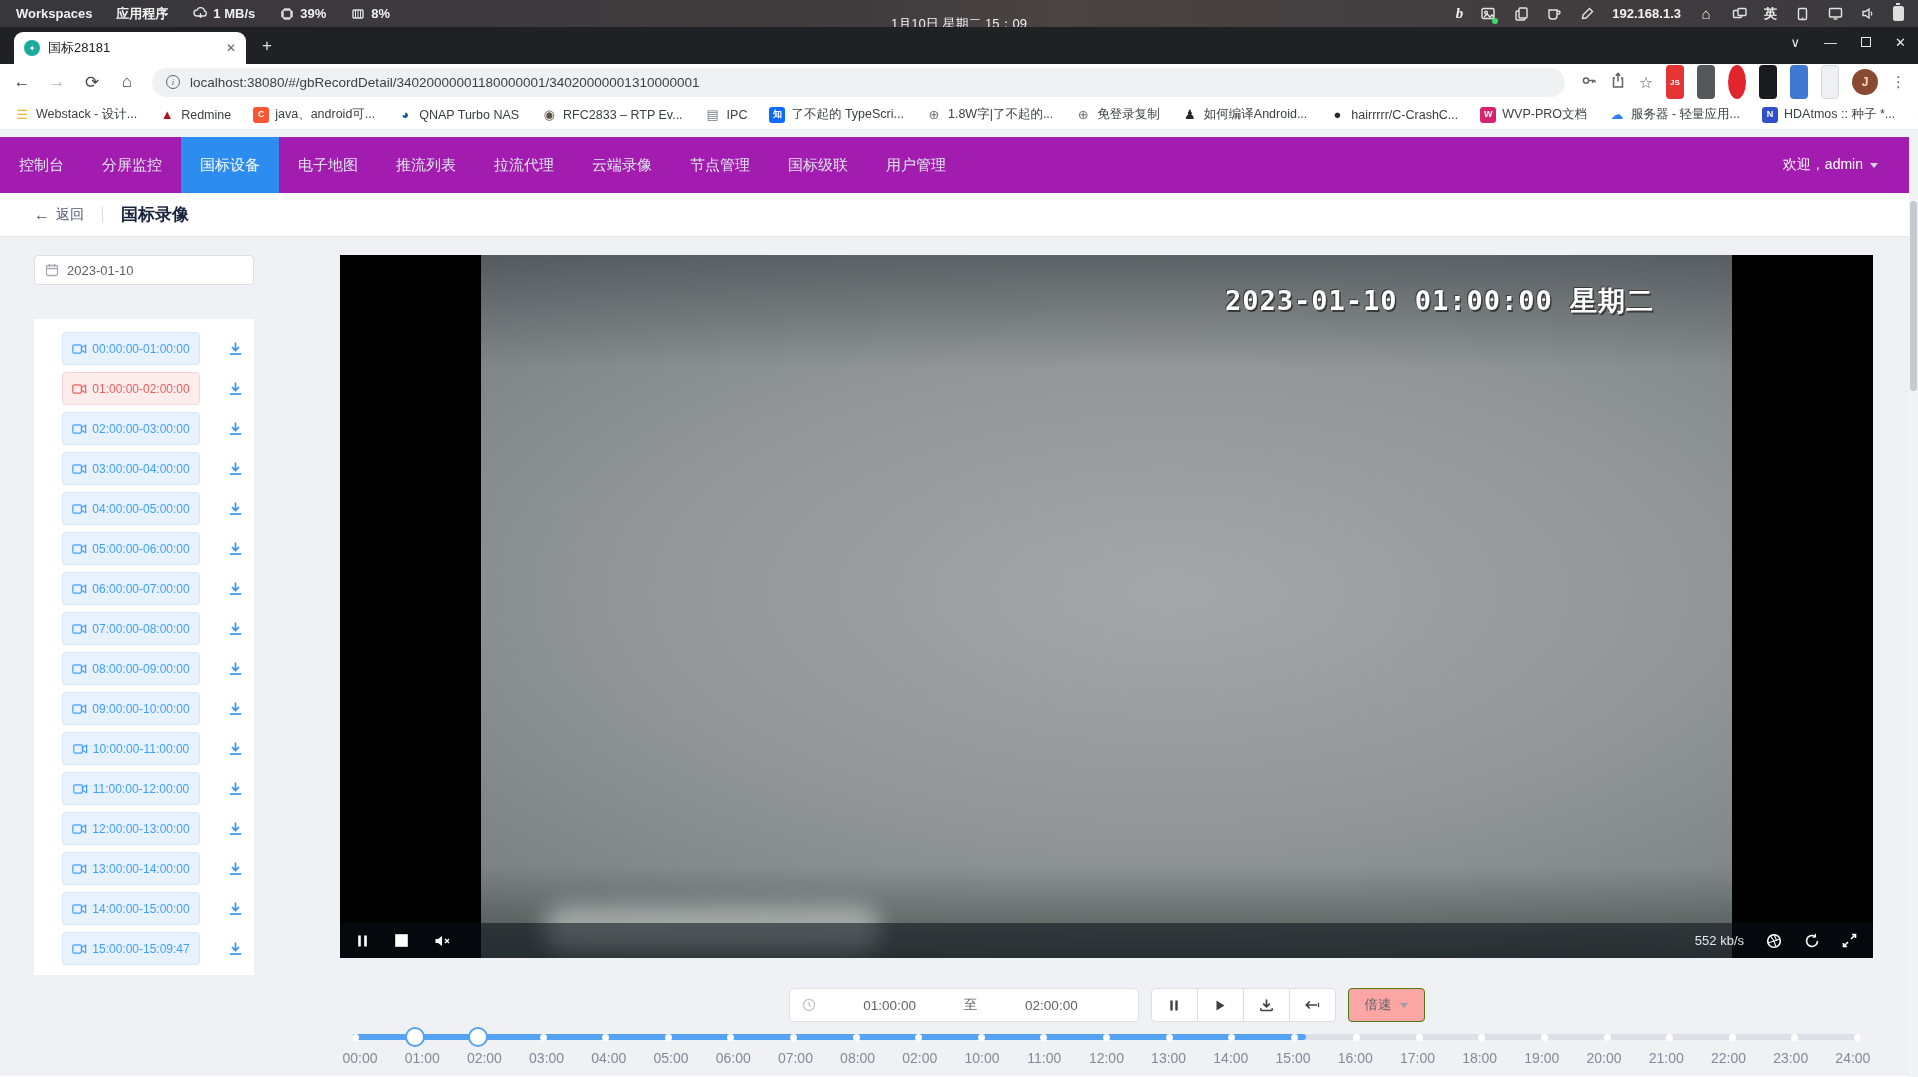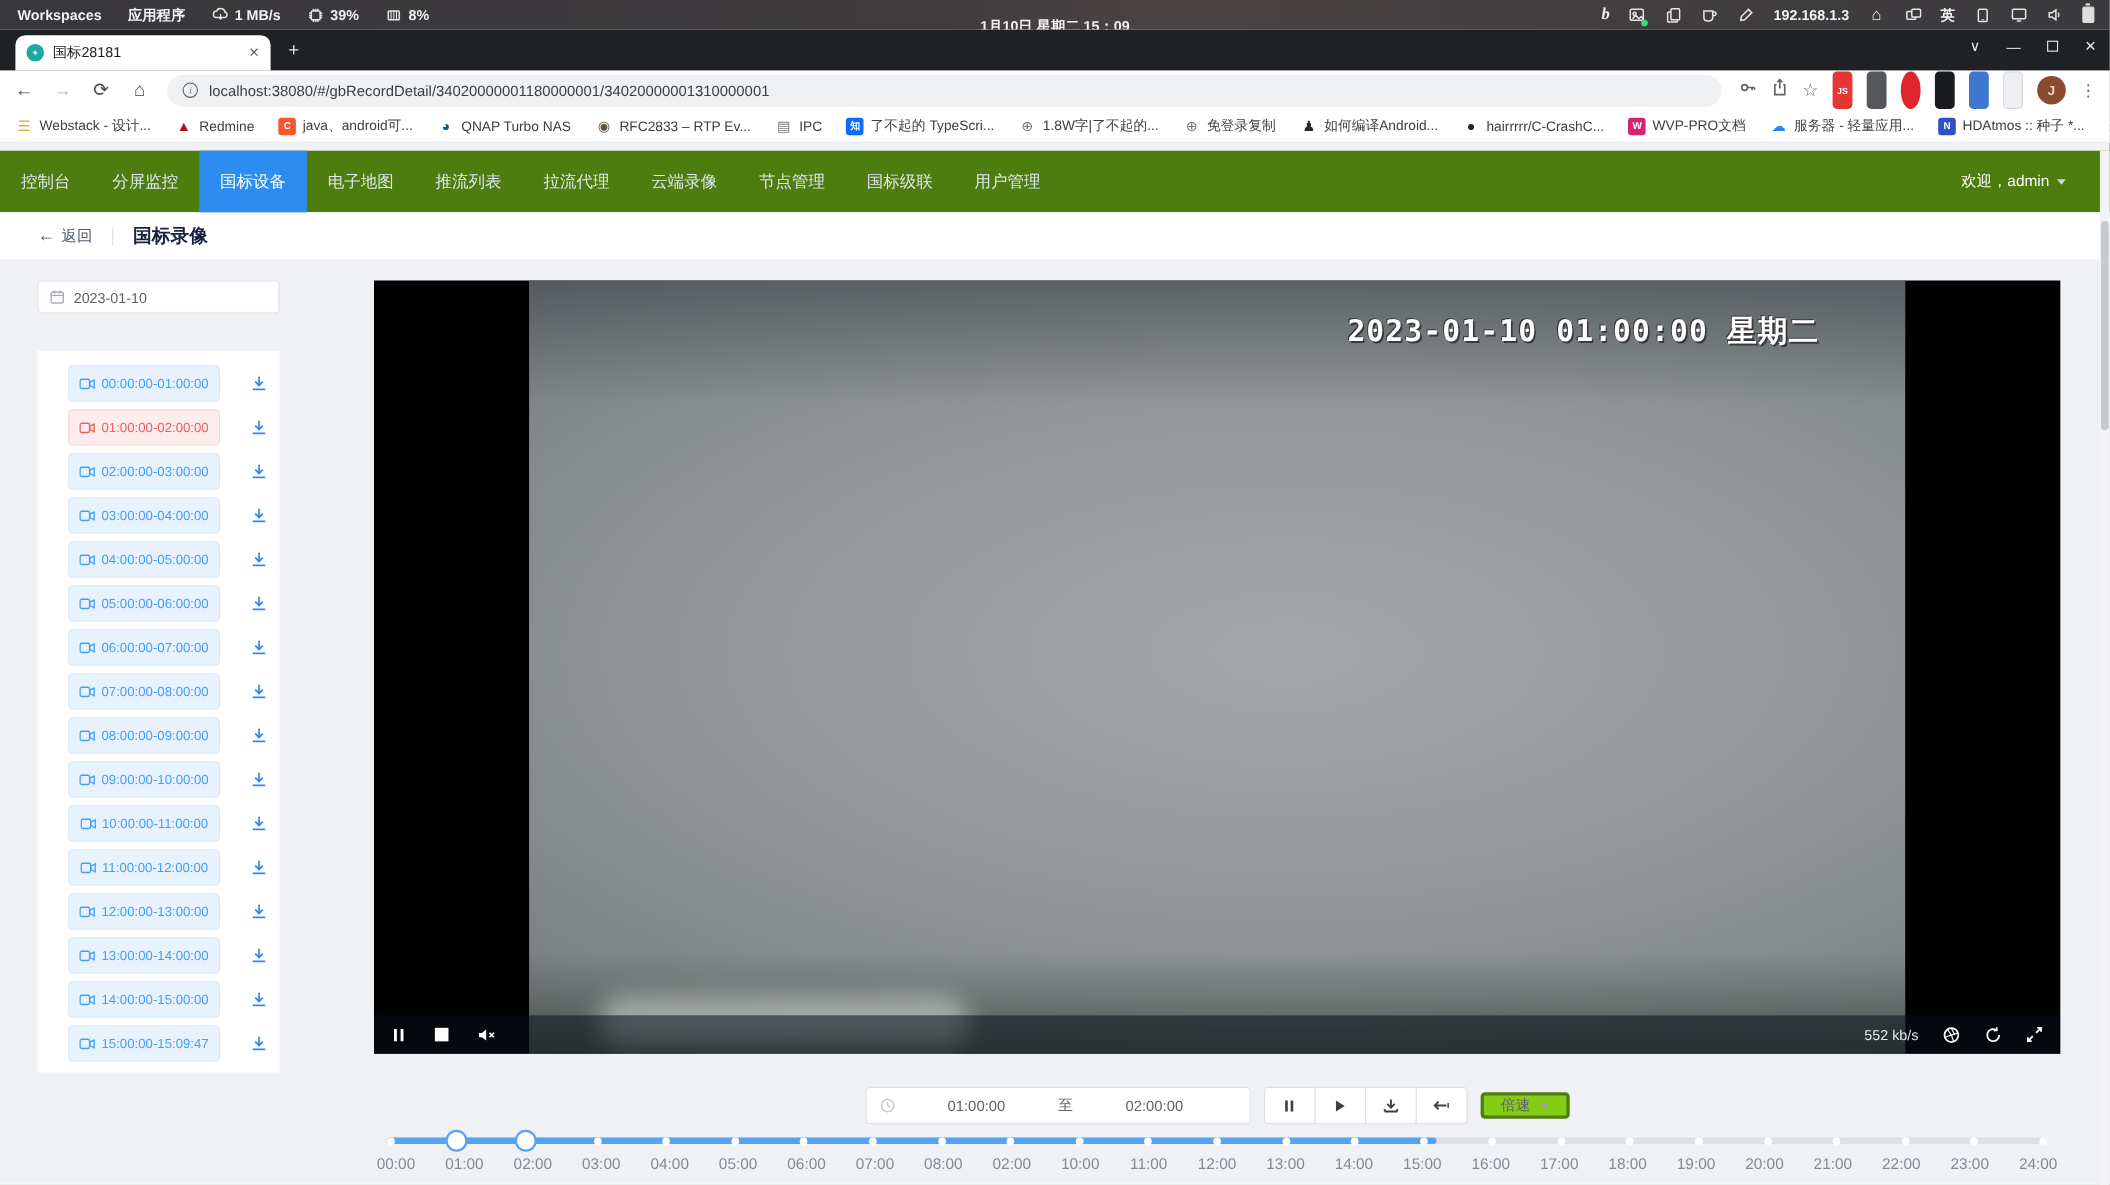--- a/index.html
+++ b/index.html
@@ -9,21 +9,21 @@
     background: #f0f2f5; position: relative;
   }
   
   .taskbar {
     height: 27px; background: linear-gradient(90deg,#38373b 0%,#403c3e 45%,#4a4343 55%,#3a393c 100%);
     display: flex; align-items: center; color: #f1f1f1; font-size: 13px; font-weight: 600;
     position: relative; padding: 0 10px;
   }
   .tb-left { display: flex; align-items: center; gap: 24px; padding-left: 6px; }
   .tb-group { display: flex; align-items: center; gap: 5px; justify-content: flex-end; }
-  .tb-clock { position: absolute; left: 50%; transform: translateX(-50%); font-weight: 700; margin-top: 20px; }
+  .tb-clock { position: absolute; left: 50%; transform: translateX(-50%); font-weight: 400; margin-top: 20px; }
   .tb-right { margin-left: auto; display: flex; align-items: center; gap: 17px; padding-right: 4px; }
   .tb-ico { display: inline-flex; align-items: center; justify-content: center; width: 16px; height: 16px; }
   .tb-ico svg { stroke: #e4e4e4; fill: none; stroke-width: 1.4; }
   .bing { font-family: "Liberation Serif", serif; font-style: italic; font-size: 15px; font-weight: 700; }
   .shot-wrap { position: relative; }
   .green-dot { position: absolute; right: -2px; bottom: -2px; width: 6px; height: 6px; border-radius: 50%; background: #3ddc68; }
   .battery { width: 11px; height: 15px; border: 1.5px solid #ddd; border-radius: 2px; position: relative; background: #ddd; }
   .battery::before { content: ""; position: absolute; top: -4px; left: 2px; width: 4px; height: 2px; background: #ddd; }
   
   .tabstrip { height: 37px; background: #202124; display: flex; align-items: flex-end; position: relative; }
@@ -62,21 +62,21 @@
   .bookmarks { height: 30px; background: #fff; display: flex; align-items: center; padding: 0 14px; gap: 22px;
     border-bottom: 1px solid #e9ebee; }
   .bookmark { display: flex; align-items: center; gap: 6px; white-space: nowrap; }
   .bm-icon { width: 16px; height: 16px; border-radius: 3px; display: flex; align-items: center; justify-content: center;
     font-size: 13px; line-height: 1; }
   .bm-icon.badge { font-size: 9px; font-weight: 700; }
   .bm-label { font-size: 12.5px; color: #3c4043; }
   .bm-overflow { margin-left: auto; color: #5f6368; font-size: 14px; padding-right: 6px; }
   
   .webpage { height: 947px; background: #fff; position: relative; }
-  .app-nav { margin-top: 7px; height: 56px; background: #4d7c0f; display: flex; align-items: center; }
+  .app-nav { margin-top: 7px; height: 56px; background: #a21caf; display: flex; align-items: center; }
   .nav-tabs { display: flex; height: 100%; }
   .nav-tab { height: 100%; display: flex; align-items: center; padding: 0 19px; font-size: 15px; color: #dfe6ee; cursor: pointer; }
   .nav-tab.active { background: #2d8cf0; color: #fff; }
   .nav-welcome { margin-left: auto; margin-right: 40px; color: #fff; font-size: 14px; display: flex; align-items: center; gap: 7px; }
   .caret-down { width: 0; height: 0; border-left: 4px solid transparent; border-right: 4px solid transparent; border-top: 5px solid #cfd6de; }
   .sub-header { height: 44px; background: #fff; border-bottom: 1px solid #e8e8e8; display: flex; align-items: center; padding: 0 34px; }
   .back-link { display: flex; align-items: center; gap: 6px; color: #515a6e; font-size: 14px; cursor: pointer; }
   .back-arrow { font-size: 16px; }
   .sub-divider { width: 1px; height: 16px; background: #dcdee2; margin: 0 18px; }
   .page-title { font-size: 17px; font-weight: 700; color: #17233d; }
@@ -124,21 +124,21 @@
     display: flex; align-items: center; padding: 0 12px; }
   .time-box svg { stroke: #c0c4cc; fill: none; stroke-width: 1.3; }
   .time-val { flex: 1; text-align: center; font-size: 13.5px; color: #606266; }
   .time-sep { font-size: 13.5px; color: #606266; }
   .btn-group { display: flex; }
   .ctl-btn { width: 47px; height: 34px; background: #fff; border: 1px solid #dcdfe6; margin-left: -1px;
     display: flex; align-items: center; justify-content: center; cursor: pointer; }
   .ctl-btn:first-child { border-radius: 4px 0 0 4px; margin-left: 0; }
   .ctl-btn:last-child { border-radius: 0 4px 4px 0; }
   .ctl-btn svg { stroke: #3c4147; fill: none; stroke-width: 1.7; }
-  .speed-btn { height: 24px; padding: 0 16px; background: #84cc16; border: 3px solid #4d7c0f; border-radius: 4px;
+  .speed-btn { height: 34px; padding: 0 16px; background: #fca5a5; border: 1px solid #4d7c0f; border-radius: 4px;
     display: flex; align-items: center; gap: 8px; font-size: 13.5px; color: #606266; cursor: pointer; font-family: inherit; }
   .speed-btn .caret-down { border-top-color: #9aa0a8; }
   
   .timeline { margin-top: 12px; padding: 0 12px; position: relative; }
   .tl-track { position: relative; height: 6px; border-radius: 3px; background: #dde0e6; }
   .tl-fill { position: absolute; left: 0; top: 0; bottom: 0; border-radius: 3px; background: #57a3f3; }
   .tl-dots { position: absolute; left: 0; right: 0; top: -1px; height: 8px;
     display: flex; justify-content: space-between; align-items: center; }
   .tl-dot { width: 7px; height: 7px; border-radius: 50%; background: #fff; }
   .tl-handle { position: absolute; top: 50%; transform: translate(-50%,-50%); width: 20px; height: 20px;

